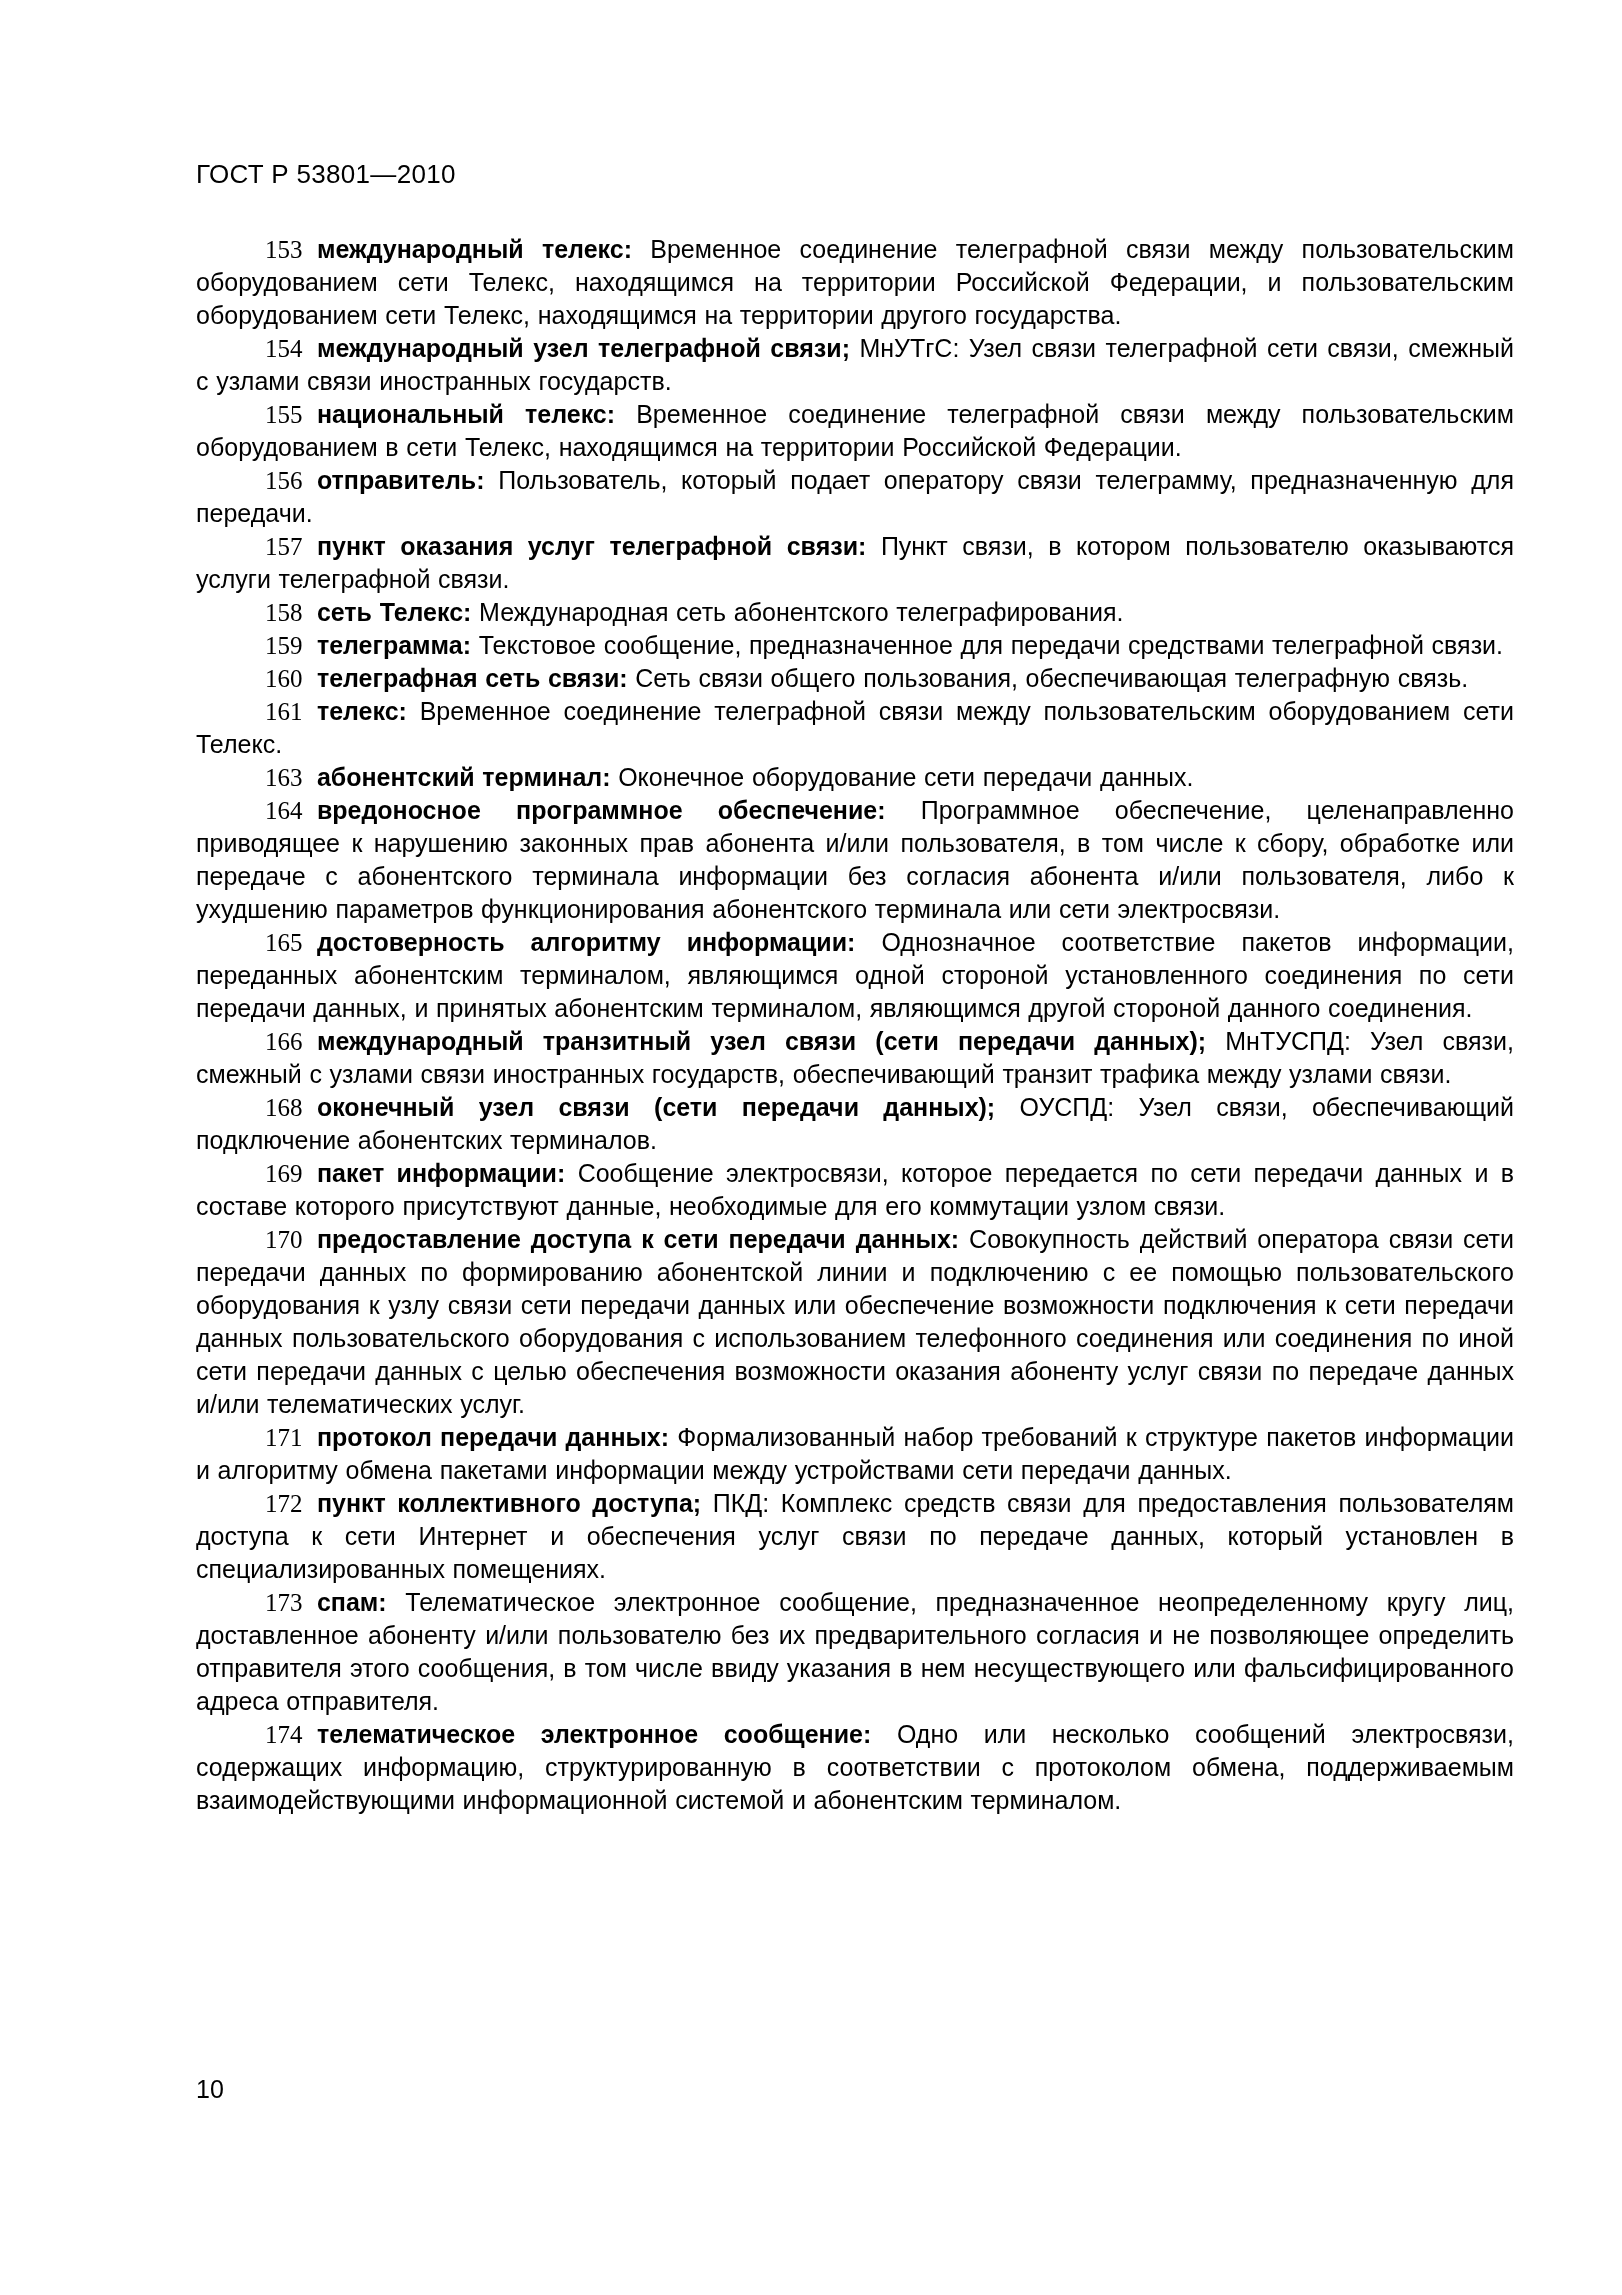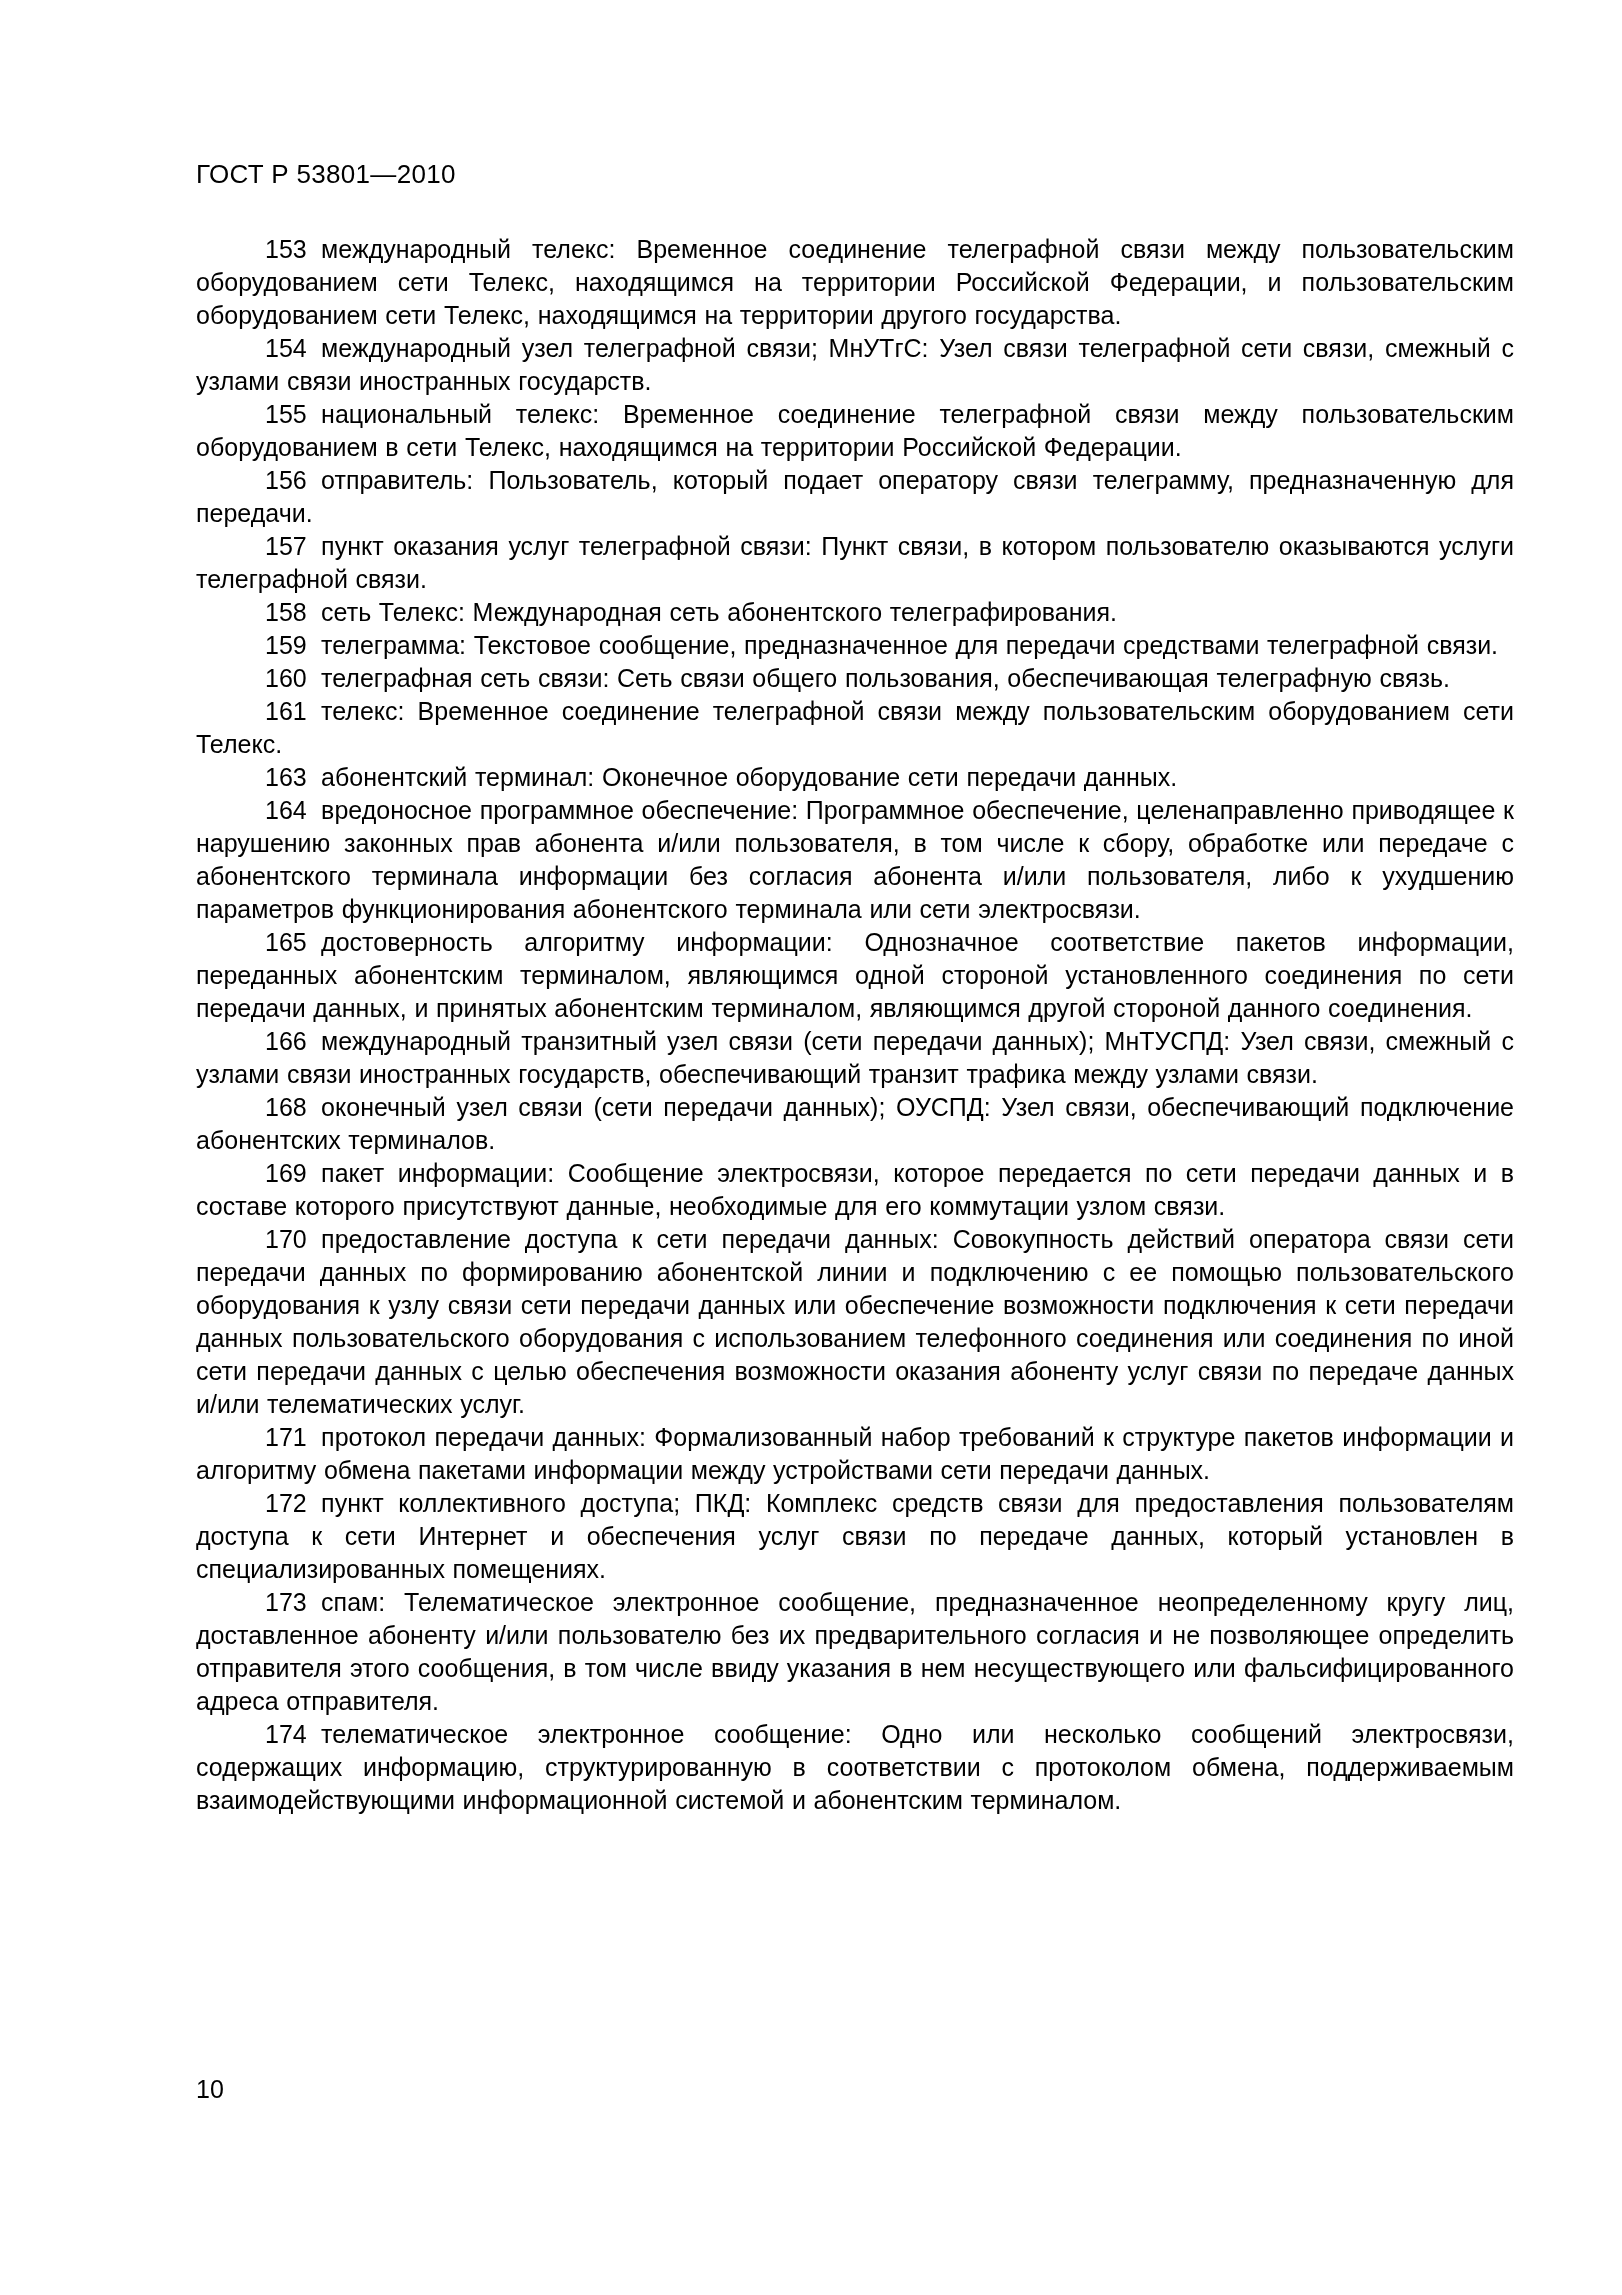--- a/index.html
+++ b/index.html
@@ -33,22 +33,23 @@
     font-size: 25px;
     line-height: 33px;
     text-align: justify;
     text-indent: 69px;
     word-spacing: 0.7px;
   }
   .term-num {
     font-weight: bold;
     margin-right: 14.4px;
     font-weight: normal;
+    font-family: Liberation Serif, serif;
   }
-  .term-title { font-weight: normal; }
+  .term-title { font-weight: bold; }
   .term-abbr { font-weight: normal; }
   .page-number {
     position: absolute;
     left: 196px;
     top: 2073px;
     font-size: 25px;
     line-height: 33px;
   }
 </style>
 </head>

